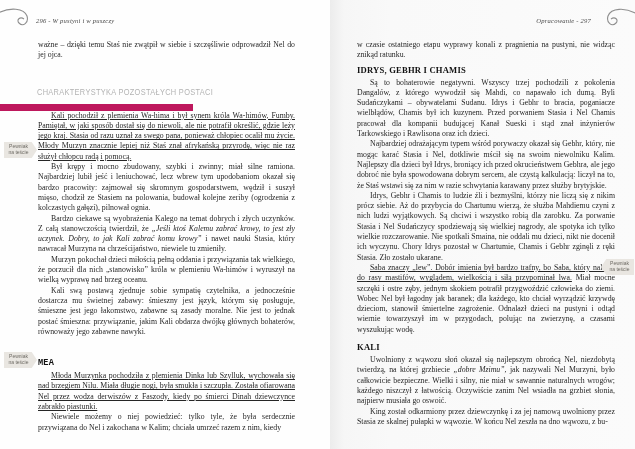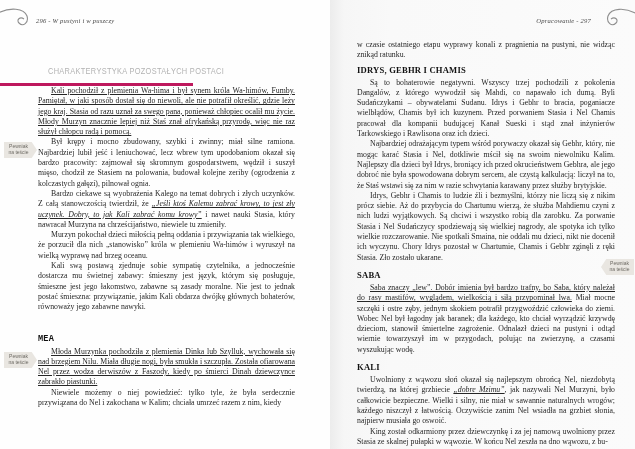--- a/index.html
+++ b/index.html
@@ -17,25 +17,25 @@
   .flourish{position:absolute;}
   .fl-left{left:-2px;top:6px;}
   .fl-right{right:-2px;top:5px;}
   
   .content{position:absolute;top:40px;}
   .content-left{left:38px;width:257px;}
   .content-right{left:357px;width:258px;}
   .para{font-size:7.8px;line-height:10.3px;text-align:justify;text-indent:13px;margin:0;}
   .no-indent{text-indent:0;}
   .para .b{font-weight:400;}
-  .para .i{font-style:italic;text-decoration:underline;}
+  .para .i{font-style:italic;}
   .para .u{text-decoration:underline;text-underline-offset:1px;}
   
-  .banner{margin:20px 0 0 -38px;width:193px;box-sizing:border-box;padding:0 0 5px 48px;
-          border-bottom:3px solid #be185d;white-space:nowrap;}
+  .banner{margin:20px 0 0 -38px;width:193px;box-sizing:border-box;padding:0 0 5px 37px;
+          border-bottom:7px solid #be185d;white-space:nowrap;}
   .banner-text{display:inline-block;transform:scaleX(.78);transform-origin:0 50%;
           font-family:"Liberation Sans",sans-serif;font-size:9.5px;font-weight:400;
           letter-spacing:.4px;color:#b3b3b3;}
   
   .sec-h{font-size:8.6px;font-weight:700;letter-spacing:.2px;color:#111;margin:0 0 3px 0;}
   .h-kali{margin-top:16px;}
   .h-mea{margin-top:21px;font-family:Liberation Mono, monospace;}
   .h-idrys{margin-top:4px;}
   .h-saba{margin-top:7px;}
   .h-king{margin-top:7px;}
@@ -55,20 +55,21 @@
 
 <div class="spread">
 
   <div class="page page-left"></div>
   <svg class="flourish fl-left" width="38" height="26" viewBox="0 0 38 26">
     <path d="M0 7 C 12 1, 26 2, 29 10 C 31 17, 25 21, 21 17 C 18 14, 22 10, 26 13" fill="none" stroke="#8f8f8f" stroke-width="1.1"></path>
   </svg>
   <div class="running-head rh-left">296 - W pustyni i w puszczy</div>
 
   <div class="content content-left">
+    <p class="para no-indent"><span>ważne – dzięki temu Staś nie zwątpił w siebie i szczęśliwie odprowadził Nel do jej ojca.</span></p>
 
     <div class="banner">
       <span class="banner-text">CHARAKTERYSTYKA POZOSTAŁYCH POSTACI</span>
     </div>
 
     <p class="para"><span class="u">Kali pochodził z plemienia Wa-hima i był synem króla Wa-himów, Fumby. Pamiętał, w jaki sposób dostał się do niewoli, ale nie potrafił określić, gdzie leży jego kraj. Stasia od razu uznał za swego pana, ponieważ chłopiec ocalił mu życie. Młody Murzyn znacznie lepiej niż Staś znał afrykańską przyrodę, więc nie raz służył chłopcu radą i pomocą.</span></p>
     <p class="para"><span>Był </span><span class="b">krępy i mocno zbudowany, szybki i zwinny; miał silne ramiona</span><span>. Najbardziej </span><span class="b">lubił jeść i leniuchować</span><span>, lecz wbrew tym upodobaniom okazał się </span><span class="b">bardzo pracowity</span><span>: zajmował się skromnym gospodarstwem, wędził i suszył mięso, chodził ze Stasiem na polowania, budował kolejne zeriby (ogrodzenia z kolczastych gałęzi), pilnował ognia.</span></p>
     <p class="para"><span>Bardzo ciekawe są wyobrażenia Kalego na temat dobrych i złych uczynków. Z całą stanowczością twierdził, że </span><span class="i">„Jeśli ktoś Kalemu zabrać krowy, to jest zły uczynek. Dobry, to jak Kali zabrać komu krowy”</span><span> i nawet nauki Stasia, który nawracał Murzyna na chrześcijaństwo, niewiele tu zmieniły.</span></p>
     <p class="para"><span>Murzyn </span><span class="b">pokochał dzieci miłością pełną oddania</span><span> i przywiązania tak wielkiego, że porzucił dla nich „stanowisko” króla w plemieniu Wa-himów i wyruszył na wielką wyprawę nad brzeg oceanu.</span></p>
     <p class="para"><span>Kali swą postawą zjednuje sobie sympatię czytelnika, a jednocześnie dostarcza mu świetnej zabawy: śmieszny jest język, którym się posługuje, śmieszne jest jego łakomstwo, zabawne są zasady moralne. Nie jest to jednak postać śmieszna: przywiązanie, jakim Kali obdarza dwójkę głównych bohaterów, równoważy jego zabawne nawyki.</span></p>
@@ -85,21 +86,20 @@
   <div class="running-head rh-right">Opracowanie - 297</div>
 
   <div class="content content-right">
     <p class="para no-indent"><span>w czasie ostatniego etapu wyprawy konali z pragnienia na pustyni, nie widząc znikąd ratunku.</span></p>
 
     <h3 class="sec-h h-idrys">IDRYS, GEBHR I CHAMIS</h3>
     <p class="para"><span class="b">Są to bohaterowie negatywni</span><span>. Wszyscy trzej </span><span class="b">pochodzili z pokolenia Dangalów, z którego wywodził się Mahdi, co napawało ich dumą</span><span>. Byli Sudańczykami – obywatelami Sudanu. Idrys i Gebhr to bracia, poganiacze wielbłądów, Chamis był ich kuzynem. Przed porwaniem Stasia i Nel Chamis pracował dla kompanii budującej Kanał Sueski i stąd znał inżynierów Tarkowskiego i Rawlisona oraz ich dzieci.</span></p>
     <p class="para"><span>Najbardziej odrażającym typem wśród porywaczy okazał się Gebhr, który, nie mogąc karać Stasia i Nel, dotkliwie mścił się na swoim niewolniku Kalim. </span><span class="b">Najlepszy dla dzieci był Idrys</span><span>, broniący ich przed okrucieństwem Gebhra, </span><span class="b">ale jego dobroć nie była spowodowana dobrym sercem, ale czystą kalkulacją</span><span>: liczył na to, że Staś wstawi się za nim w razie schwytania karawany przez służby brytyjskie.</span></p>
     <p class="para"><span>Idrys, Gebhr i Chamis </span><span class="b">to ludzie źli i bezmyślni, którzy nie liczą się z nikim prócz siebie</span><span>. Aż do przybycia do Chartumu wierzą, że służba Mahdiemu czyni z nich ludzi wyjątkowych. Są </span><span class="b">chciwi i wszystko robią dla zarobku</span><span>. Za porwanie Stasia i Nel Sudańczycy spodziewają się wielkiej nagrody, ale spotyka ich tylko wielkie rozczarowanie. Nie spotkali Smaina, nie oddali mu dzieci, nikt nie docenił ich wyczynu. Chory Idrys pozostał w Chartumie, </span><span class="b">Chamis i Gebhr zginęli z ręki Stasia. Zło zostało ukarane</span><span>.</span></p>
 
-    <h3 class="sec-h h-saba">SABA</h3>
     <p class="para"><span class="u">Saba znaczy „lew”. Dobór imienia był bardzo trafny, bo Saba, który należał do rasy mastifów, wyglądem, wielkością i siłą przypominał lwa.</span><span> Miał </span><span class="b">mocne szczęki i ostre zęby, jednym skokiem potrafił przygwoździć człowieka do ziemi</span><span>. Wobec Nel był łagodny jak baranek; dla każdego, kto chciał wyrządzić krzywdę dzieciom, stanowił śmiertelne zagrożenie. Odnalazł dzieci na pustyni i odtąd wiernie towarzyszył im w przygodach, polując na zwierzynę, a czasami wyszukując wodę.</span></p>
 
     <h3 class="sec-h h-king">KALI</h3>
     <p class="para"><span class="b">Uwolniony z wąwozu słoń okazał się najlepszym obrońcą Nel</span><span>, niezdobytą twierdzą, na której grzbiecie </span><span class="i">„dobre Mzimu”</span><span>, jak nazywali Nel Murzyni, było całkowicie bezpieczne. Wielki i silny, nie miał w sawannie naturalnych wrogów; każdego niszczył z łatwością. Oczywiście zanim Nel wsiadła na grzbiet słonia, najpierw musiała go oswoić.</span></p>
     <p class="para"><span>King został odkarmiony przez dziewczynkę i za jej namową uwolniony przez Stasia ze skalnej pułapki w wąwozie. W końcu Nel zeszła na dno wąwozu, z bu-</span></p>
   </div>
 
   <div class="badge badge-arrow-right badge-1">
     <span>Pewniak</span>
     <span>na teście</span>

